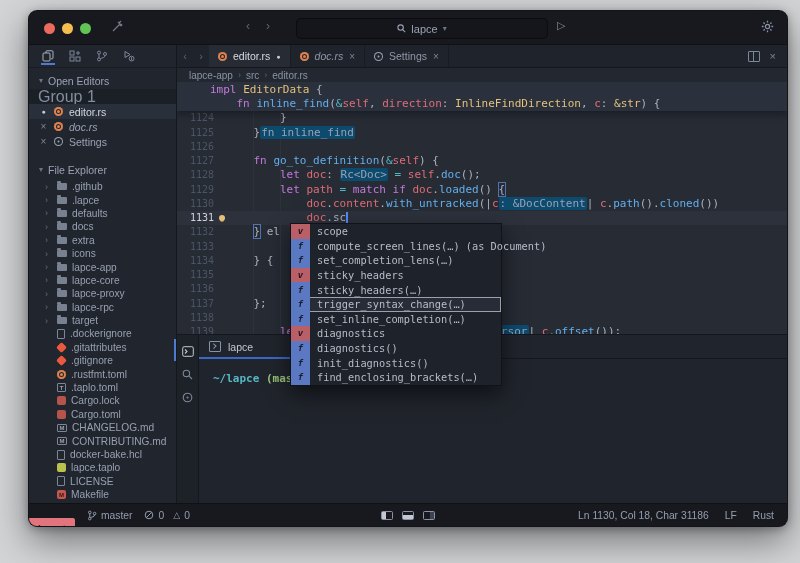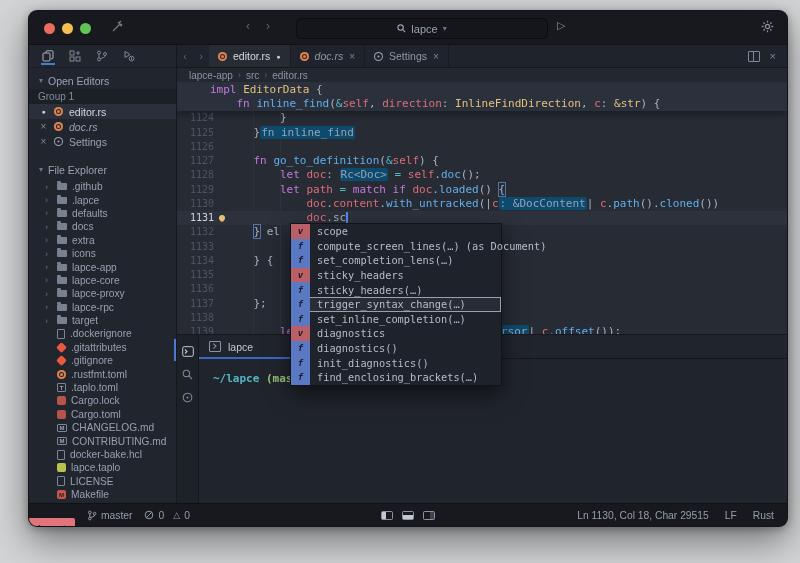--- a/index.html
+++ b/index.html
@@ -21,21 +21,21 @@
   .playbtn{position:absolute;left:528px;top:8px;color:#8a93a5;font-size:11px;}
   .gearbtn{position:absolute;right:13px;top:9px;}
   
   .content{flex:1;display:flex;min-height:0;}
   .sidebar{width:147px;flex:0 0 147px;background:#21252e;border-right:1px solid #15171d;display:flex;flex-direction:column;position:relative;}
   .activityrow{height:22px;flex:0 0 22px;display:flex;align-items:center;gap:13px;padding-left:12px;border-bottom:1px solid #1a1d24;}
   .activityrow .aico{position:relative;width:14px;height:18px;display:flex;align-items:center;justify-content:center;}
   .aico.active:after{content:"";position:absolute;left:0;bottom:0;width:14px;height:2px;background:#4c7bd1;}
   .sect-h{height:17px;display:flex;align-items:center;gap:5px;padding-left:10px;color:#9aa2b5;font-size:10.5px;}
   .sect-h .chev{color:#6b7485;font-size:8px;}
-  .grouprow{height:15px;display:flex;align-items:center;padding-left:9px;background:#1b1f26;color:#848da0;font-size:10px;}
+  .grouprow{height:15px;display:flex;align-items:center;padding-left:9px;background:#1b1f26;color:#848da0;font-size:16px;}
   .oe-row{height:15px;display:flex;align-items:center;gap:6px;padding-left:10px;color:#9aa2b5;font-size:10.5px;}
   .oe-row.active{background:#2a303b;color:#d3d7df;}
   .oe-close{width:9px;color:#7d8698;font-size:10px;text-align:center;}
   .oe-mod{width:9px;color:#c6cbd4;font-size:7px;text-align:center;}
   .italic{font-style:italic;}
   .tree{flex:1;overflow:hidden;padding-top:2px;}
   .t-row{height:13.4px;display:flex;align-items:center;gap:5px;padding-left:16px;color:#97a0b1;font-size:10.2px;}
   .t-chev{width:7px;color:#68707f;font-size:9px;}
   .t-sp{width:7px;}
   
@@ -592,19 +592,19 @@
         <span>0</span>
         <span class="warntri" style="margin-left:5px">△</span>
         <span>0</span>
       </div>
       <div class="sb-center">
         <span class="pt pt-left"></span>
         <span class="pt pt-bottom"></span>
         <span class="pt pt-right"></span>
       </div>
       <div class="sb-right">
-        <span>Ln 1130, Col 18, Char 29515</span>
+        <span>Ln 1130, Col 18, Char 31186</span>
         <span>LF</span>
         <span>Rust</span>
       </div>
     </div>
   </div>
 </div>
 
 </body></html>

